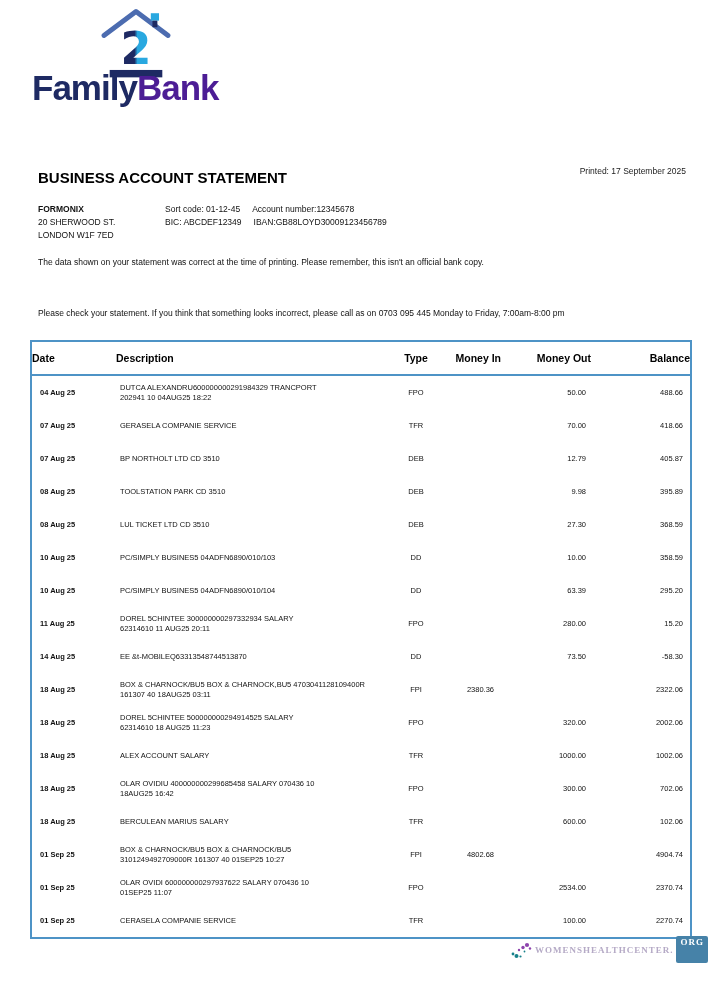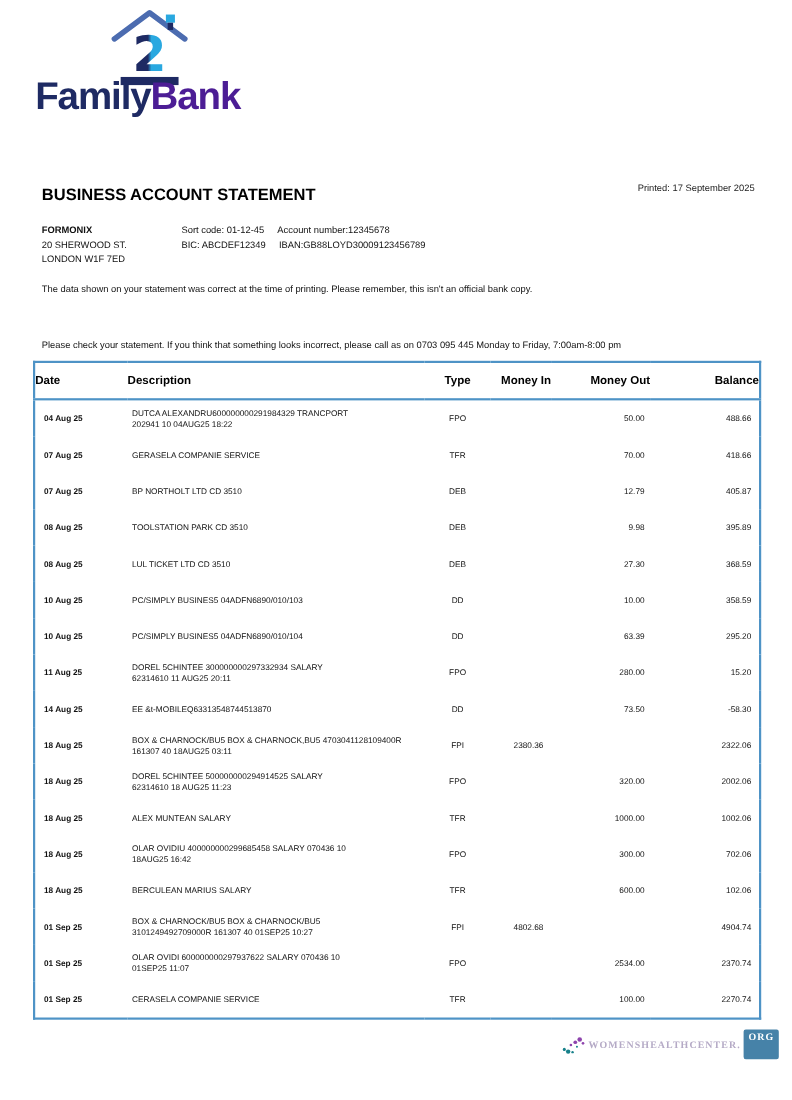--- a/index.html
+++ b/index.html
@@ -15,21 +15,21 @@
   
   .doc-title{position:absolute;left:38px;top:169px;font-size:15px;font-weight:700;color:#000;}
   .printed{position:absolute;right:34px;top:166px;font-size:8.5px;color:#222;}
   .addr{position:absolute;left:38px;top:203px;font-size:8.5px;line-height:13px;color:#111;}
   .addr .name{font-weight:700;}
   .acct{position:absolute;left:165px;top:203px;font-size:8.5px;line-height:13px;color:#111;text-align:right;}
   .acct-row{display:flex;gap:12px;}
   .notice1{position:absolute;left:38px;top:257px;font-size:8.5px;color:#111;}
   .notice2{position:absolute;left:38px;top:308px;font-size:8.5px;color:#111;}
   
-  .stmt-table-wrap{position:absolute;left:30px;top:328px;width:660px;}
+  .stmt-table-wrap{position:absolute;left:30px;top:340px;width:660px;}
   table.stmt{border-collapse:collapse;width:660px;table-layout:fixed;
     border:2px solid #4e93c6;}
   table.stmt thead th{
     border-bottom:2px solid #4e93c6;font-size:10.5px;font-weight:700;color:#000;
     height:32px;vertical-align:middle;background:#fff;padding:0;
   }
   th.c-date,td.c-date{text-align:left;padding-left:8px;}
   th.c-desc,td.c-desc{text-align:left;padding-left:4px;}
   th.c-type,td.c-type{text-align:center;}
   th.c-in,td.c-in{text-align:right;padding-right:7px;}
@@ -213,21 +213,21 @@
       <td class="c-desc">DOREL 5CHINTEE 500000000294914525 SALARY
 62314610 18 AUG25 11:23</td>
       <td class="c-type">FPO</td>
       <td class="c-in"></td>
       <td class="c-out">320.00</td>
       <td class="c-bal">2002.06</td>
     </tr>
 
     <tr>
       <td class="c-date">18 Aug 25</td>
-      <td class="c-desc">ALEX MUNTEAN SALARY</td>
+      <td class="c-desc">ALEX ACCOUNT SALARY</td>
       <td class="c-type">TFR</td>
       <td class="c-in"></td>
       <td class="c-out">1000.00</td>
       <td class="c-bal">1002.06</td>
     </tr>
 
     <tr>
       <td class="c-date">18 Aug 25</td>
       <td class="c-desc">OLAR OVIDIU 400000000299685458 SALARY 070436 10
 18AUG25 16:42</td>

